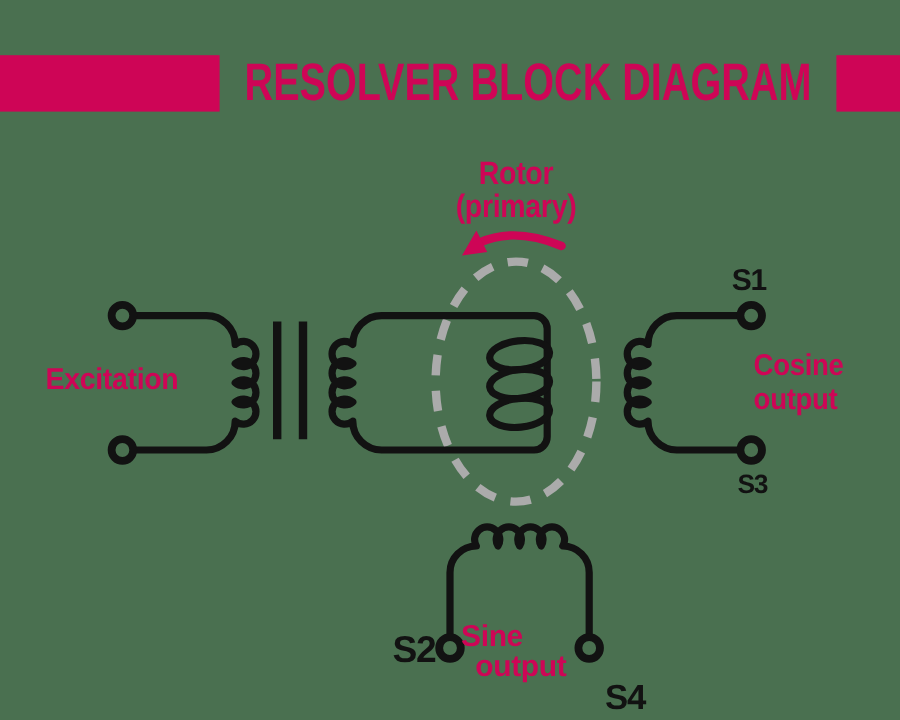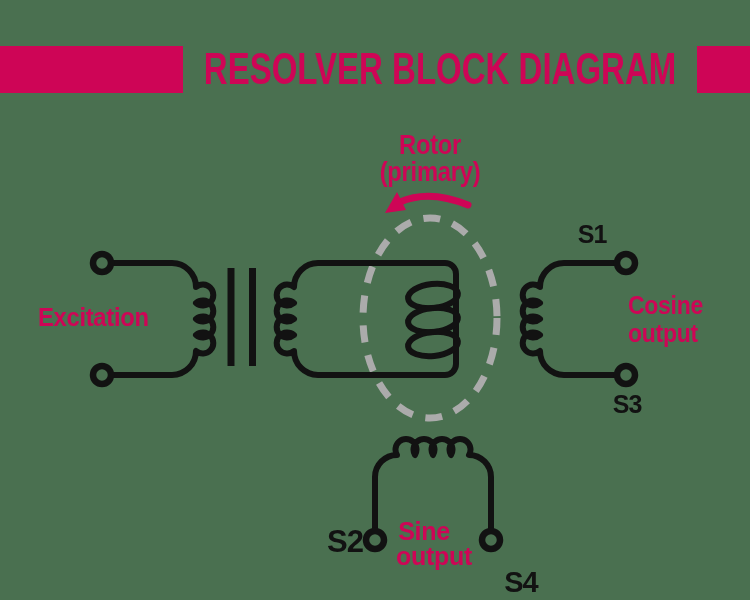--- a/index.html
+++ b/index.html
@@ -94,25 +94,25 @@
       <path d="M 468 205 Q 429 189 400 202" fill="none" stroke="#CE0556" stroke-width="7" stroke-linecap="round"></path>
       <polygon points="385,213 397,192 406,210" fill="#CE0556"></polygon>
     </g>
   </svg>
 
   <div class="lbl" style="left:38px;top:317px;font-size:25px;transform-origin:left center;transform:translateY(-50%) scaleX(.95);">Excitation</div>
 
   <div class="lbl" style="left:430px;top:145px;font-size:27px;transform:translate(-50%,-50%) scaleX(.88);">Rotor</div>
   <div class="lbl" style="left:430px;top:172px;font-size:27px;transform:translate(-50%,-50%) scaleX(.88);">(primary)</div>
 
-  <div class="lbl black" style="left:592px;top:234px;font-size:25px;transform:translate(-50%,-50%);">S1</div>
-  <div class="lbl black" style="left:627px;top:404px;font-size:25px;transform:translate(-50%,-50%);">S3</div>
+  <div class="lbl black" style="left:624px;top:234px;font-size:25px;transform:translate(-50%,-50%);">S1</div>
+  <div class="lbl black" style="left:627px;top:404px;font-size:22px;transform:translate(-50%,-50%);">S3</div>
 
   <div class="lbl" style="left:628px;top:305px;font-size:25px;transform-origin:left center;transform:translateY(-50%) scaleX(.92);">Cosine</div>
   <div class="lbl" style="left:628px;top:333px;font-size:25px;transform-origin:left center;transform:translateY(-50%) scaleX(.92);">output</div>
 
   <div class="lbl black" style="left:345px;top:541px;font-size:31px;transform:translate(-50%,-50%);">S2</div>
   <div class="lbl black" style="left:521px;top:542px;font-size:29px;transform:translate(-50%,-50%);margin-top:40px;">S4</div>
 
-  <div class="lbl" style="left:424px;top:531px;font-size:25px;transform:translate(-50%,-50%);">Sine</div>
+  <div class="lbl" style="left:410px;top:531px;font-size:25px;transform:translate(-50%,-50%);">Sine</div>
   <div class="lbl" style="left:434px;top:556px;font-size:25px;transform:translate(-50%,-50%);">output</div>
 
 </div>
 
 </body></html>

